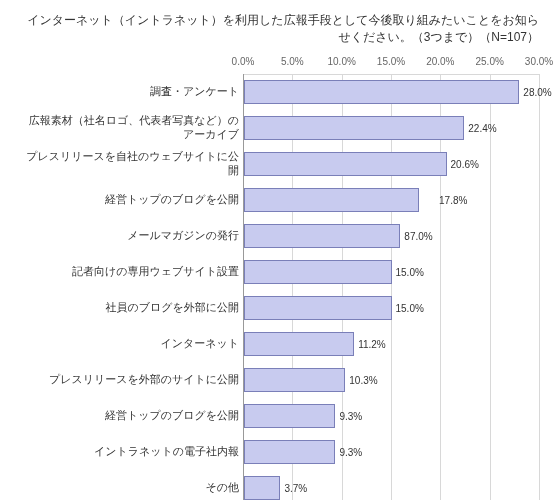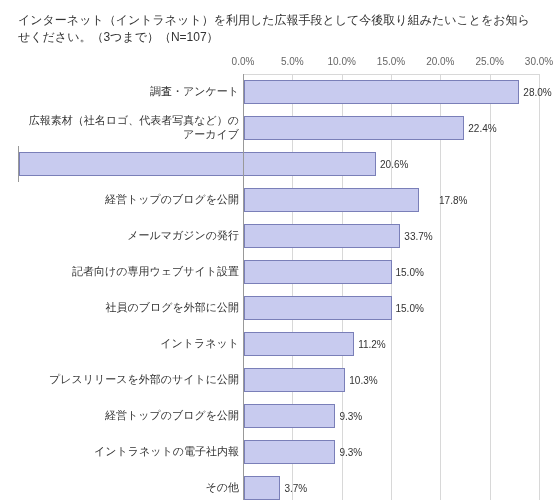--- a/index.html
+++ b/index.html
@@ -12,21 +12,21 @@
       overflow: hidden;
     }
     .chart-container {
       padding: 12px 18px 10px 18px;
       box-sizing: border-box;
       width: 100%;
       height: 100%;
     }
     .title {
       font-size: 12px;
-      text-align: left;
+      text-align: right;
       color: #333;
       line-height: 1.4;
       margin-bottom: 10px;
     }
     .plot {
       position: relative;
       width: 100%;
     }
     .axis-row {
       display: flex;
@@ -168,55 +168,56 @@
           </div>
         </div>
         <div class="bar-row">
           <div class="cat-label">広報素材（社名ロゴ、代表者写真など）のアーカイブ</div>
           <div class="bar-cell">
             <div class="bar" style="width: 74.6667%;"></div>
             <div class="val-label" style="left: 74.6667%;">22.4%</div>
           </div>
         </div>
         <div class="bar-row">
+          <div class="cat-label">プレスリリースを自社のウェブサイトに公開</div>
           <div class="bar-cell">
             <div class="bar" style="width: 68.6667%;"></div>
             <div class="val-label" style="left: 68.6667%;">20.6%</div>
           </div>
         </div>
         <div class="bar-row">
           <div class="cat-label">経営トップのブログを公開</div>
           <div class="bar-cell">
             <div class="bar" style="width: 59.3333%;"></div>
             <div class="val-label" style="left: 59.3333%; margin-left: 20px;">17.8%</div>
           </div>
         </div>
         <div class="bar-row">
           <div class="cat-label">メールマガジンの発行</div>
           <div class="bar-cell">
             <div class="bar" style="width: 53%;"></div>
-            <div class="val-label" style="left: 53%;">33.7%</div>
+            <div class="val-label" style="left: 53%;">87.0%</div>
           </div>
         </div>
         <div class="bar-row">
           <div class="cat-label">記者向けの専用ウェブサイト設置</div>
           <div class="bar-cell">
             <div class="bar" style="width: 50%;"></div>
             <div class="val-label" style="left: 50%;">15.0%</div>
           </div>
         </div>
         <div class="bar-row">
           <div class="cat-label">社員のブログを外部に公開</div>
           <div class="bar-cell">
             <div class="bar" style="width: 50%;"></div>
             <div class="val-label" style="left: 50%;">15.0%</div>
           </div>
         </div>
         <div class="bar-row">
-          <div class="cat-label">イントラネット</div>
+          <div class="cat-label">インターネット</div>
           <div class="bar-cell">
             <div class="bar" style="width: 37.3333%;"></div>
             <div class="val-label" style="left: 37.3333%;">11.2%</div>
           </div>
         </div>
         <div class="bar-row">
           <div class="cat-label">プレスリリースを外部のサイトに公開</div>
           <div class="bar-cell">
             <div class="bar" style="width: 34.3333%;"></div>
             <div class="val-label" style="left: 34.3333%;">10.3%</div>

